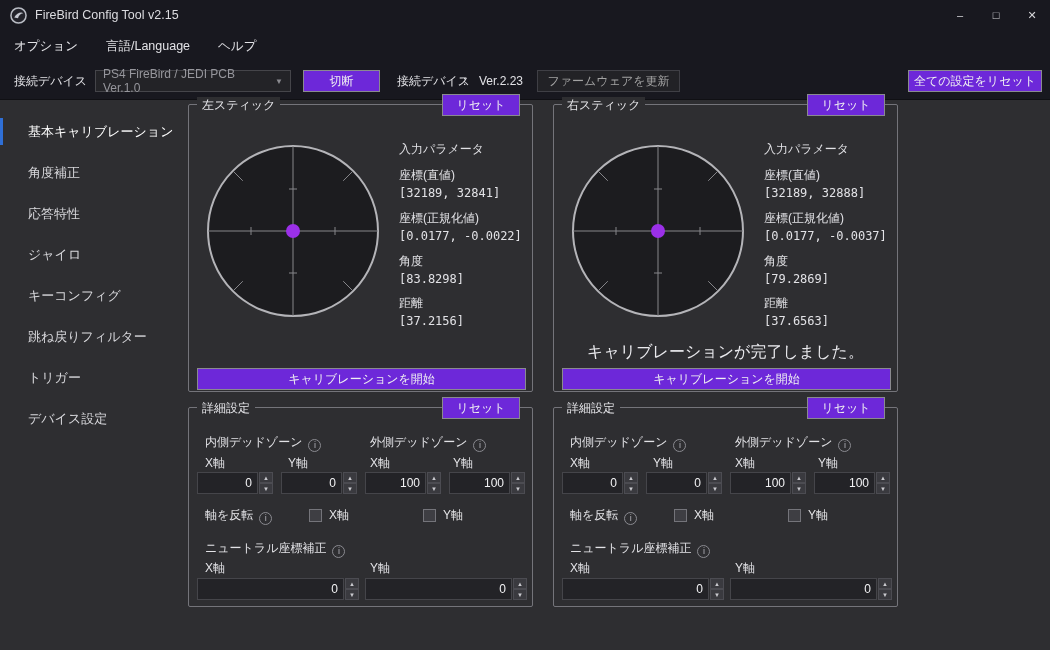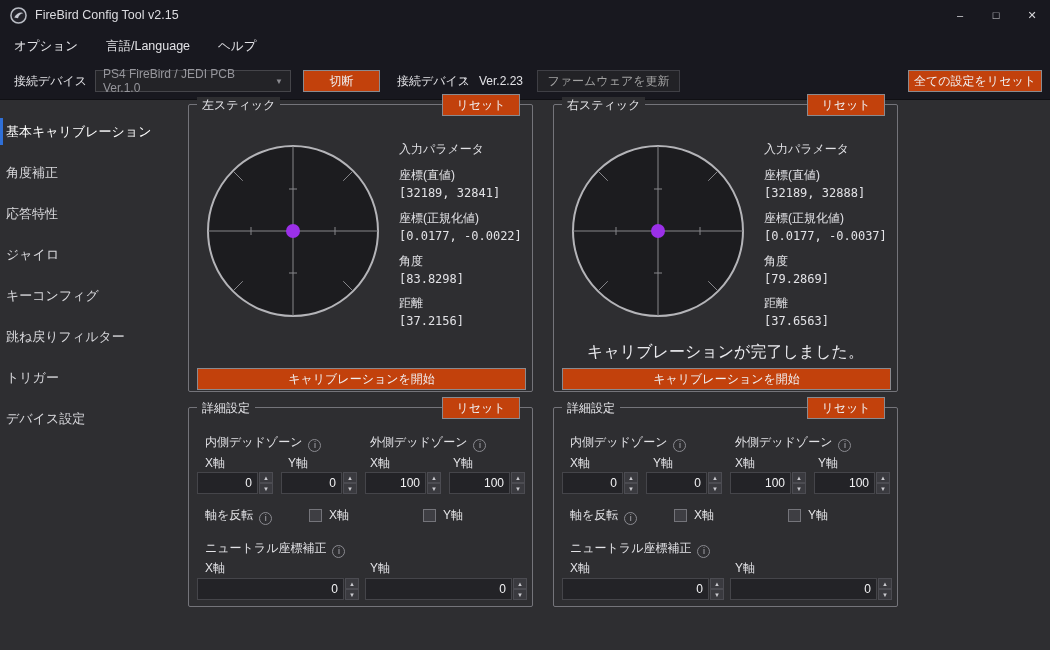--- a/index.html
+++ b/index.html
@@ -9,26 +9,26 @@
   .titlebar{position:absolute;left:0;top:0;width:1050px;height:30px;background:#18181f;display:flex;align-items:center}
   .logo{margin-left:10px;width:17px;height:17px;flex:0 0 auto}
   .apptitle{margin-left:8px;font-size:12.5px;color:#dcdce0}
   .wincontrols{margin-left:auto;display:flex;height:30px}
   .winbtn{width:36px;height:30px;display:flex;align-items:center;justify-content:center;color:#d6d6da;font-size:11px;cursor:pointer}
   .menubar{position:absolute;left:0;top:30px;width:1050px;height:32px;background:#18181f;display:flex;align-items:center;gap:28px;padding-left:14px;font-size:12.5px;color:#e2e2e6}
   .menubar span{cursor:pointer}
   .toolbar{position:absolute;left:0;top:62px;width:1050px;height:38px;background:#18181f;border-bottom:1px solid #101014}
   .toolbar .lbl{position:absolute;top:50%;transform:translateY(-50%);color:#e2e2e6}
   .ctl{position:absolute;top:8px;height:22px}
-  .btn{background:#c2410c;border:1px solid #8a8a8f;color:#f0f0f2;font-size:12px;display:flex;align-items:center;justify-content:center;cursor:pointer}
+  .btn{background:#6d28d9;border:1px solid #8a8a8f;color:#f0f0f2;font-size:12px;display:flex;align-items:center;justify-content:center;cursor:pointer}
   .btn.disabled{border-color:#3f3f45;color:#a3a3a3;background:#222226;cursor:default}
   .dropdown{width:196px;background:#232327;border:1px solid #45454a;color:#96969c;display:flex;align-items:center;padding:0 7px;cursor:pointer}
   .dropdown .arrow{margin-left:auto;font-size:8px;color:#8a8a8f}
   
-  .side-item{position:absolute;left:0;width:186px;height:41px;display:flex;align-items:center;padding-left:6px;font-size:13px;color:#d8d8dc;cursor:pointer}
+  .side-item{position:absolute;left:0;width:186px;height:41px;display:flex;align-items:center;padding-left:28px;font-size:13px;color:#d8d8dc;cursor:pointer}
   .side-item.active{color:#ffffff}
   .side-item.active::before{content:"";position:absolute;left:0;top:7px;bottom:7px;width:3px;background:#2f6fd6}
   
   .group{position:absolute;border:1px solid #74747a;border-radius:2px;background:transparent}
   .legend{position:absolute;top:-8px;left:8px;background:#2e2e31;padding:0 5px;font-size:12px;color:#e6e6ea}
   .group-reset{position:absolute;top:-11px;right:12px;width:78px;height:22px}
   .mono{font-family:"DejaVu Sans Mono",monospace;font-size:12px;color:#f3f3f5}
   .plabel{position:absolute;font-size:12px;color:#e2e2e6;white-space:nowrap}
   .status{position:absolute;left:0;width:100%;text-align:center;font-size:16px;color:#eaeaee}
   .calibrate{position:absolute;left:8px;top:263px;width:329px;height:22px}

